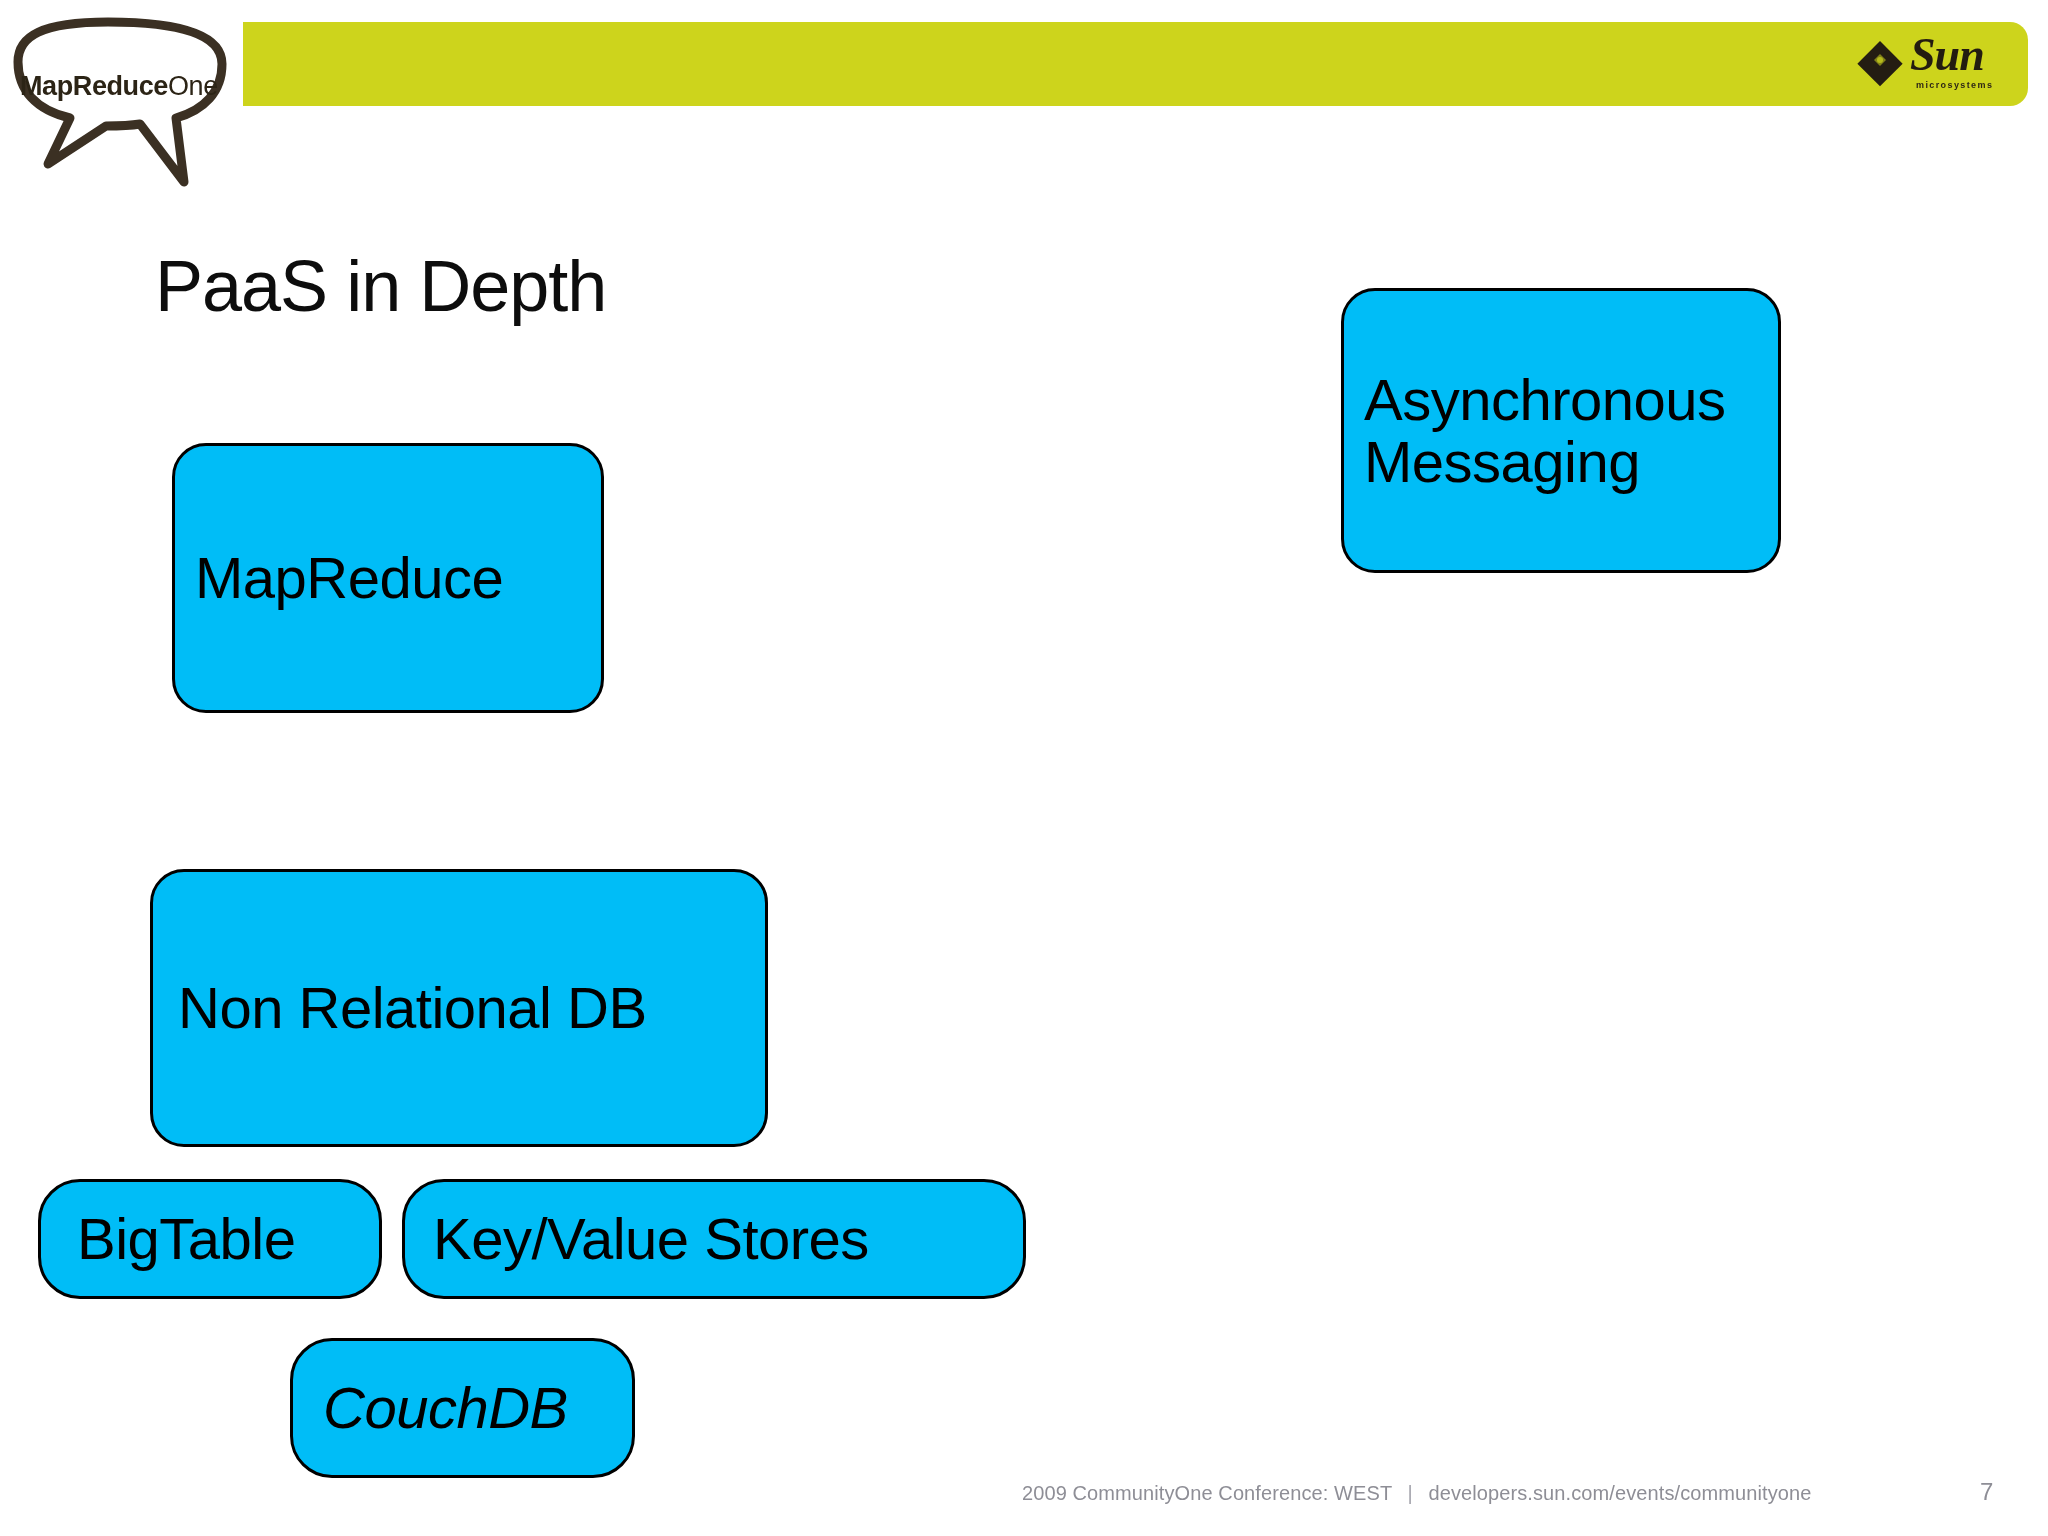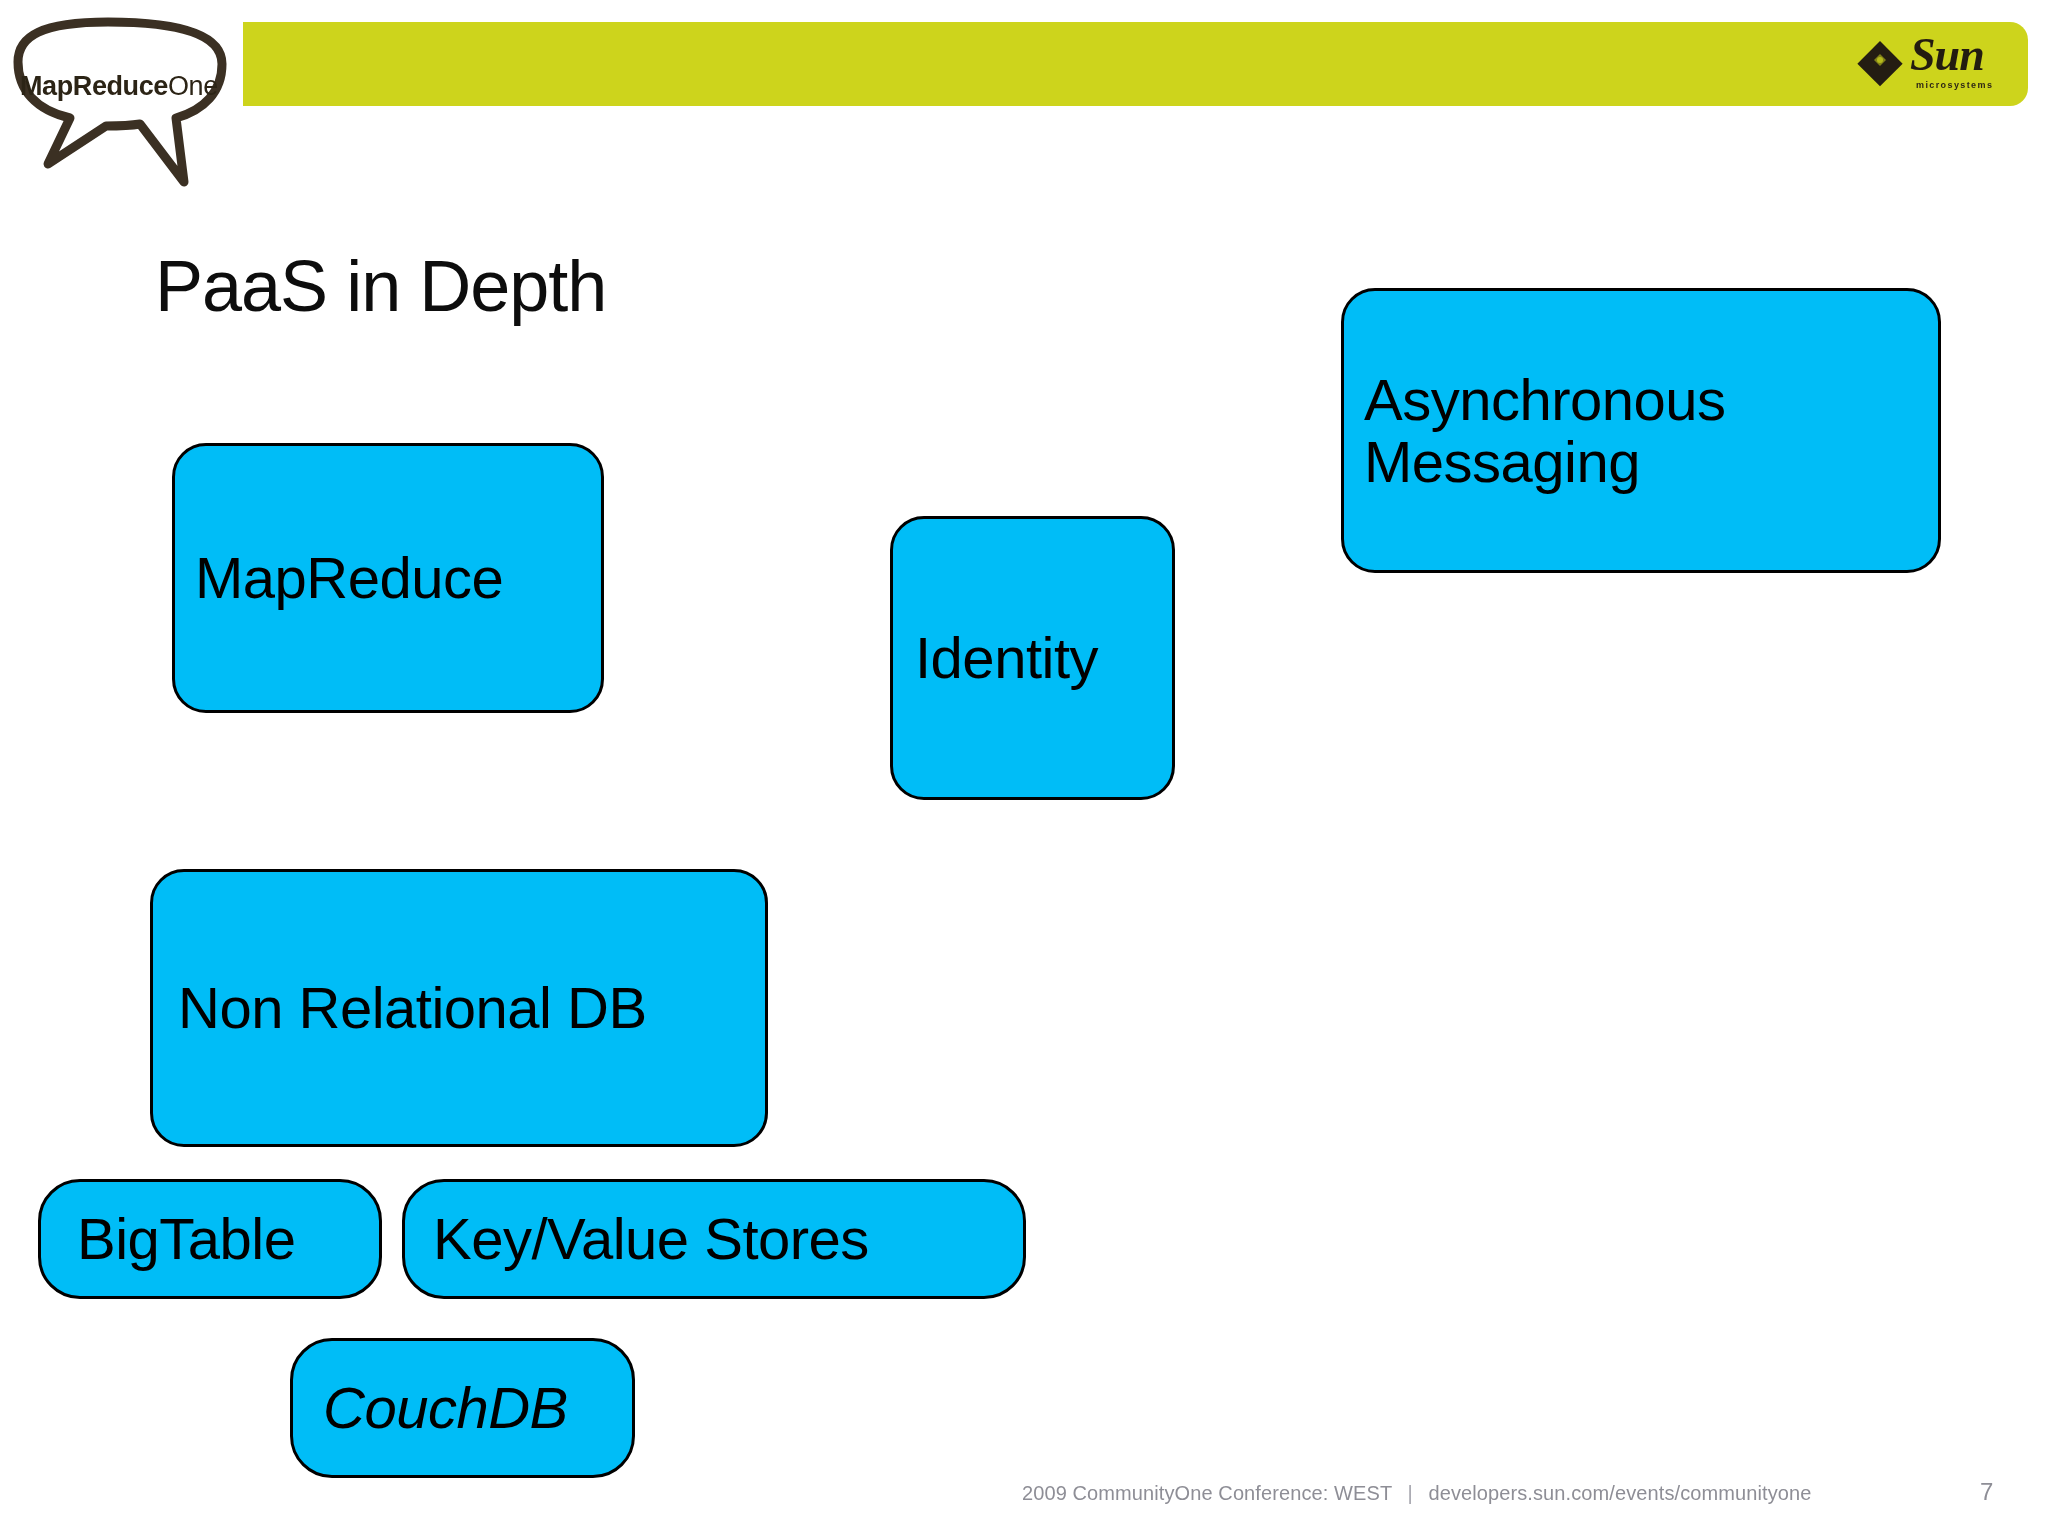--- a/index.html
+++ b/index.html
@@ -124,21 +124,21 @@
 
   #box-identity {
     left: 890px; top: 516px;
     width: 285px; height: 284px;
     border-radius: 34px;
   }
   #box-identity .label { padding-left: 22px; }
 
   #box-async {
     left: 1341px; top: 288px;
-    width: 600px; height: 285px;
+    width: 440px; height: 285px;
     border-radius: 34px;
   }
   #box-async .label { padding-left: 20px; }
 
   #box-nonrel {
     left: 150px; top: 869px;
     width: 618px; height: 278px;
     border-radius: 34px;
   }
   #box-nonrel .label { padding-left: 25px; }
@@ -212,23 +212,20 @@
     <div id="sun-word">Sun</div>
     <div id="sun-sub">microsystems</div>
   </div>
 
   <div id="title">PaaS in Depth</div>
 
   <div class="box" id="box-mapreduce">
     <span class="label">MapReduce</span>
   </div>
 
-  <div class="box" id="box-identity">
-    <span class="label">Identity</span>
-  </div>
 
   <div class="box" id="box-async">
     <span class="label">Asynchronous
 Messaging</span>
   </div>
 
   <div class="box" id="box-nonrel">
     <span class="label">Non Relational DB</span>
   </div>
 

